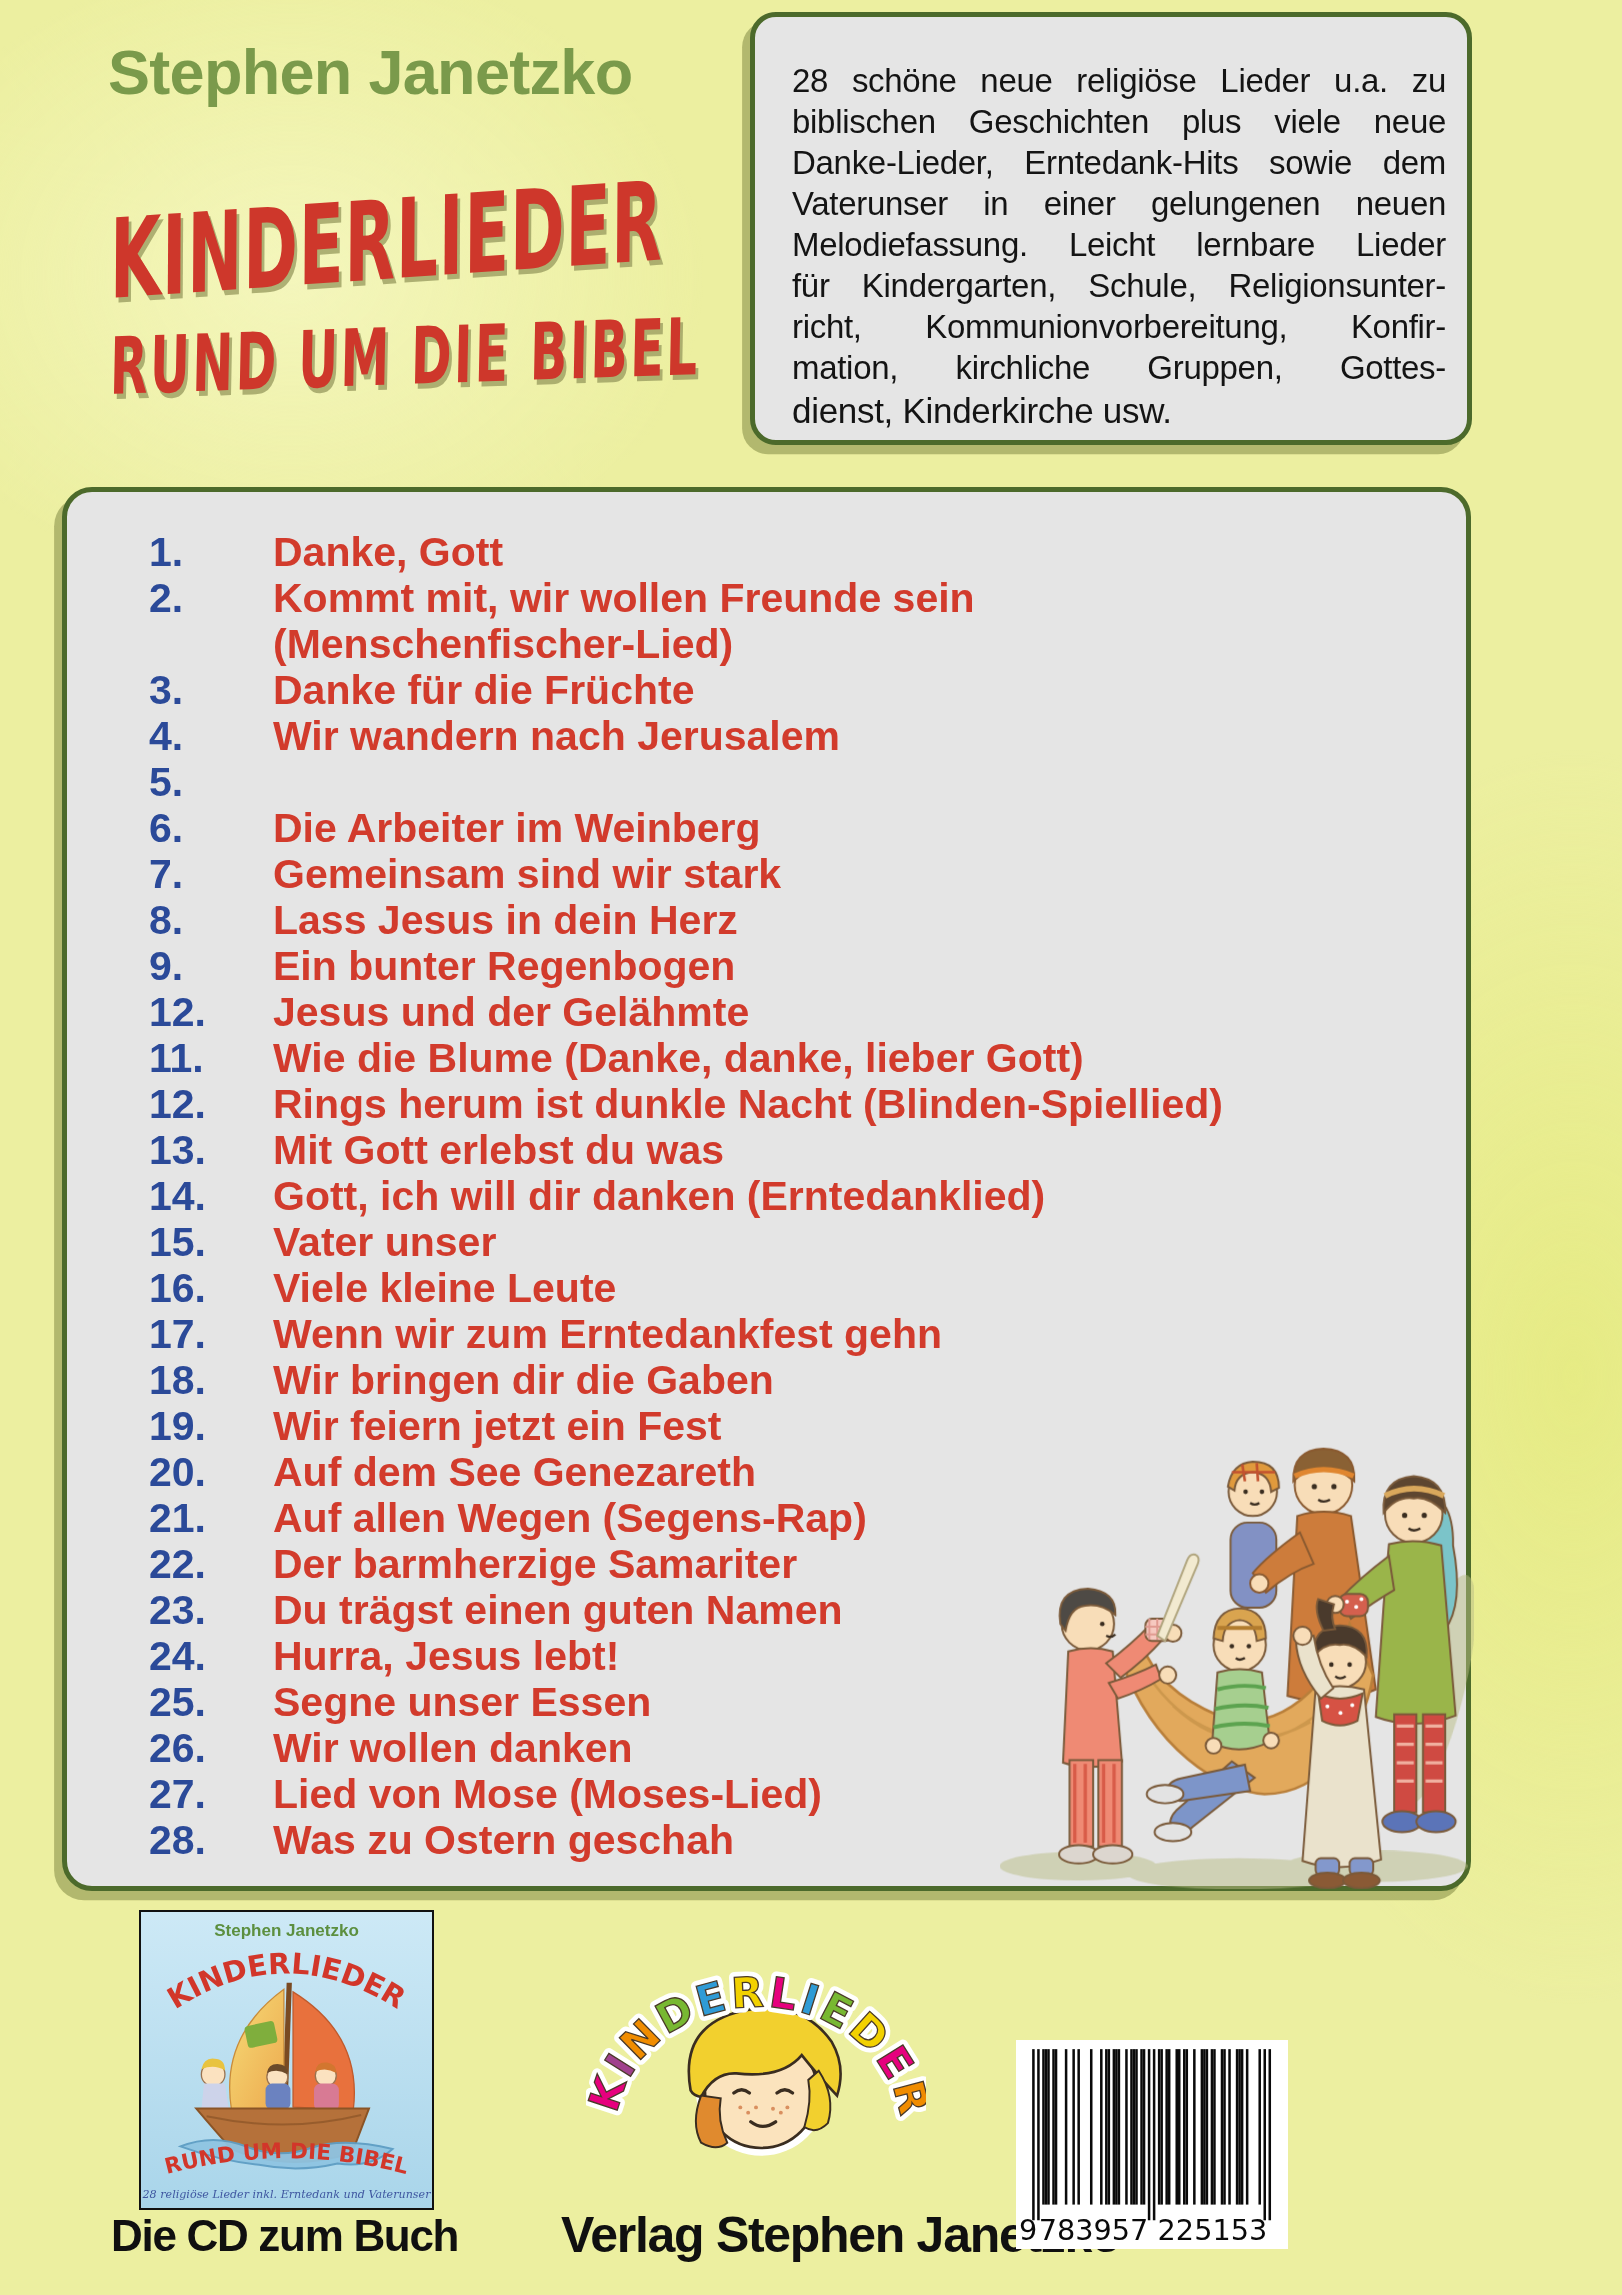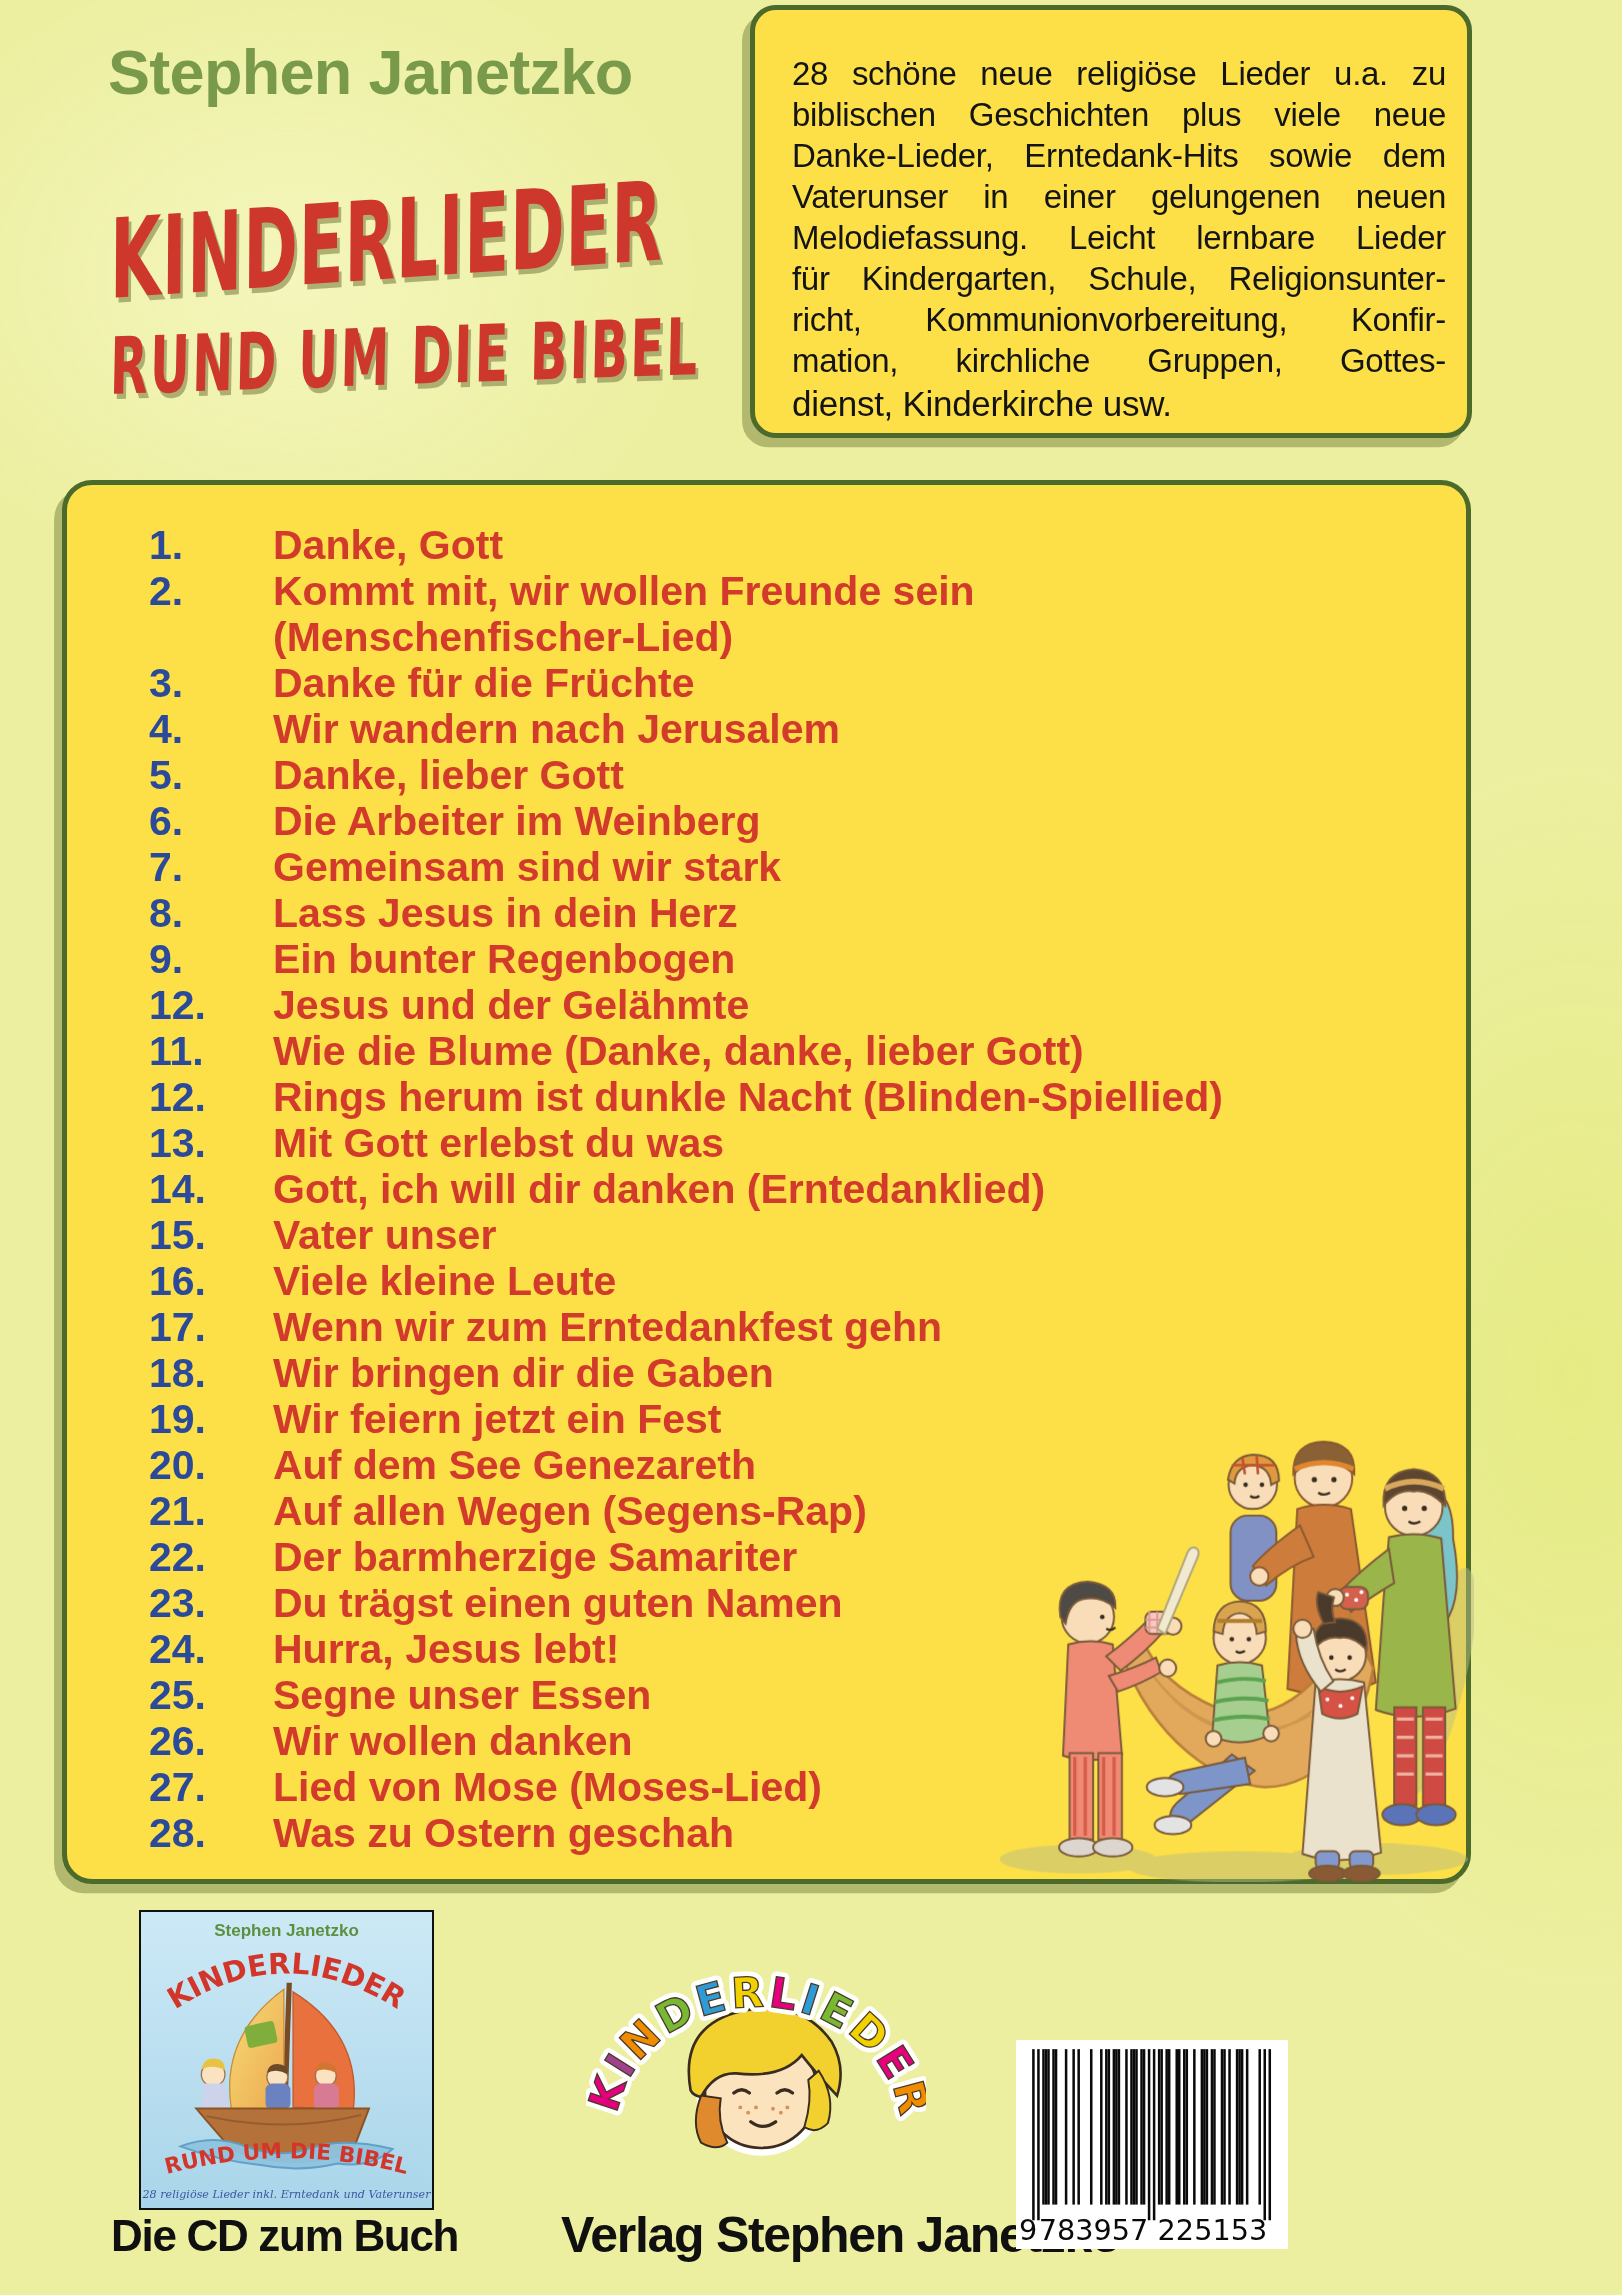--- a/index.html
+++ b/index.html
@@ -25,23 +25,24 @@
   .title-line{
     font-family:"DejaVu Sans",sans-serif;font-weight:bold;line-height:.95;
     transform-origin:0 50%;white-space:nowrap;
     text-shadow:4.6px 5.2px 0 rgba(150,152,92,.75);
   }
   .title-line1{font-size:110px;transform:scaleX(.60) rotate(-2.4deg) skewX(-3deg);letter-spacing:1.3px;}
   .title-line2{font-size:79px;margin-top:17px;transform:scaleX(.62) rotate(-1.2deg) skewX(-3deg);letter-spacing:3.9px;}
 
   
   .panel{
-    background:#fde047;border:5.9px solid #4c6a2b;border-radius:30px;
+    background:#e5e5e5;border:5.9px solid #4c6a2b;border-radius:30px;
     box-shadow:-7.9px 9.2px 0 rgba(108,118,48,.45);
     box-sizing:border-box;
+    margin-top:7px;
   }
   .desc-box{left:750px;top:5.2px;width:722px;height:433px;border-radius:26px;}
   .desc-text{
     position:absolute;left:37px;top:43px;width:654px;
     font-size:33px;line-height:41px;color:#141414;letter-spacing:-0.3px;
     white-space:pre-line;text-align:justify;text-align-last:justify;
   }
   .desc-last{
     position:absolute;left:37px;top:373px;width:654px;
     font-size:35px;line-height:41px;color:#141414;letter-spacing:-0.3px;text-align:left;
@@ -104,21 +105,20 @@
         <span class="t">Danke für die Früchte</span>
       </li>
 
       <li class="track">
         <span class="num">4.</span>
         <span class="t">Wir wandern nach Jerusalem</span>
       </li>
 
       <li class="track">
         <span class="num">5.</span>
-        <span class="t">Danke, lieber Gott</span>
       </li>
 
       <li class="track">
         <span class="num">6.</span>
         <span class="t">Die Arbeiter im Weinberg</span>
       </li>
 
       <li class="track">
         <span class="num">7.</span>
         <span class="t">Gemeinsam sind wir stark</span>

